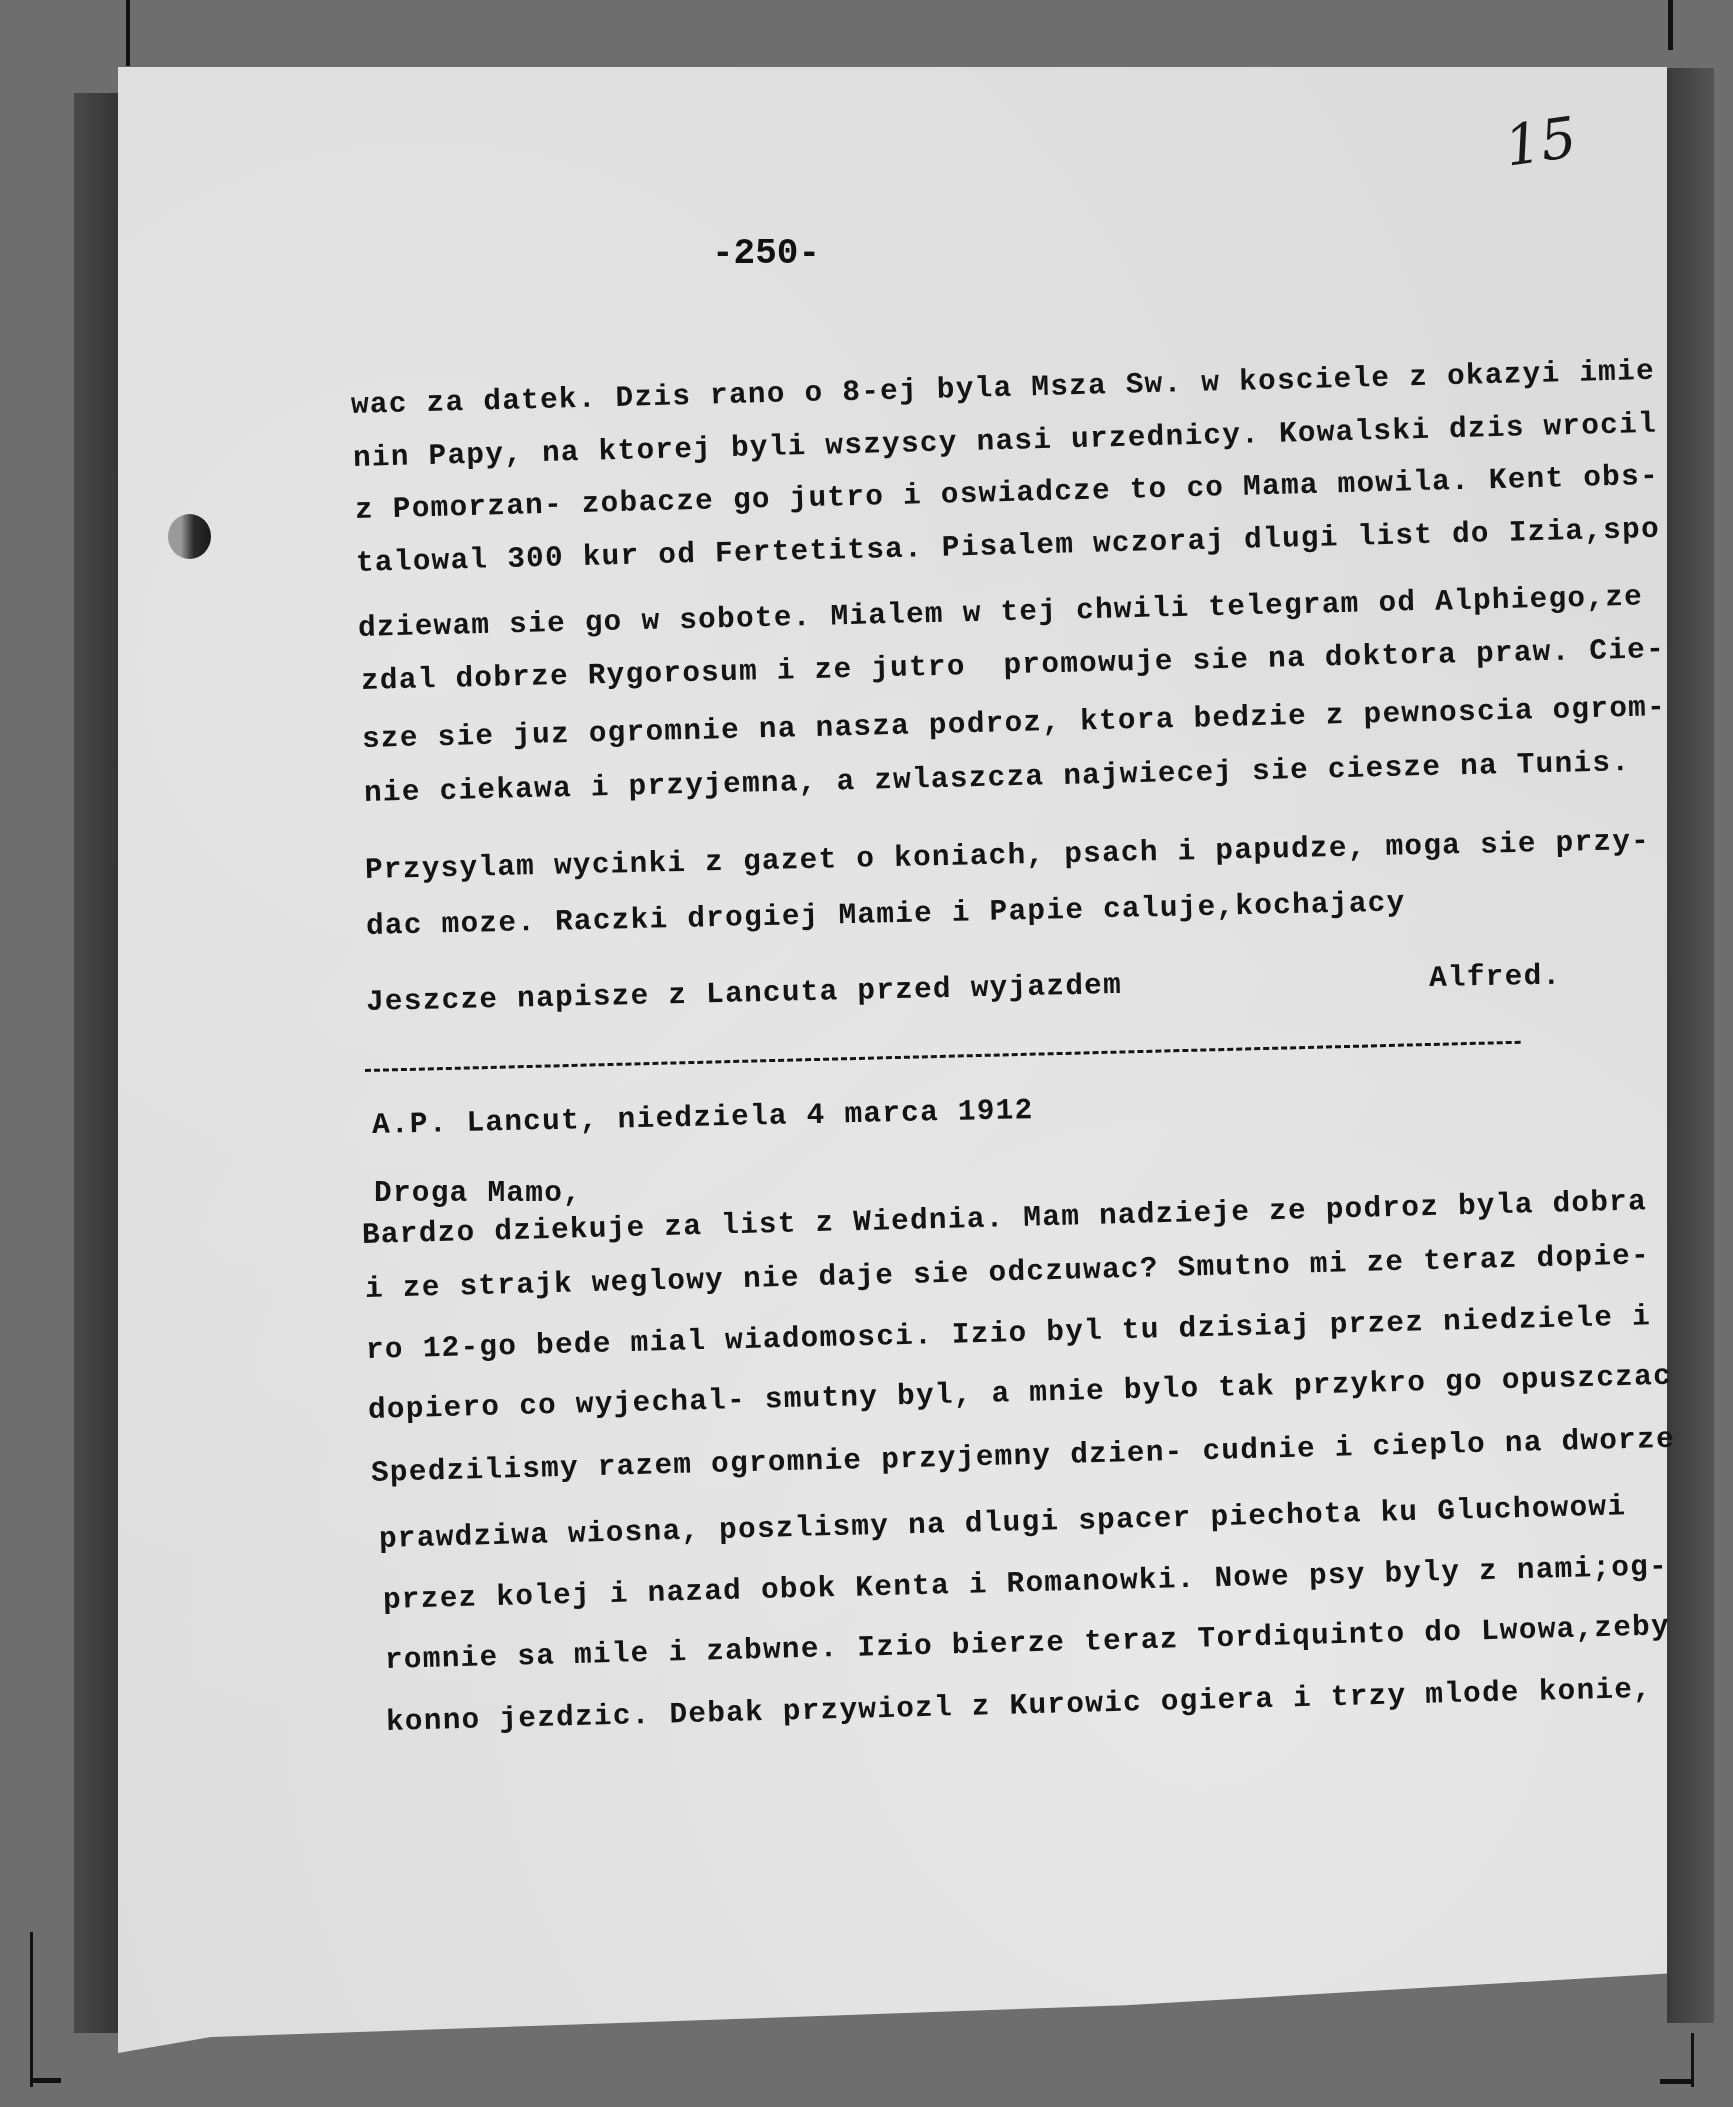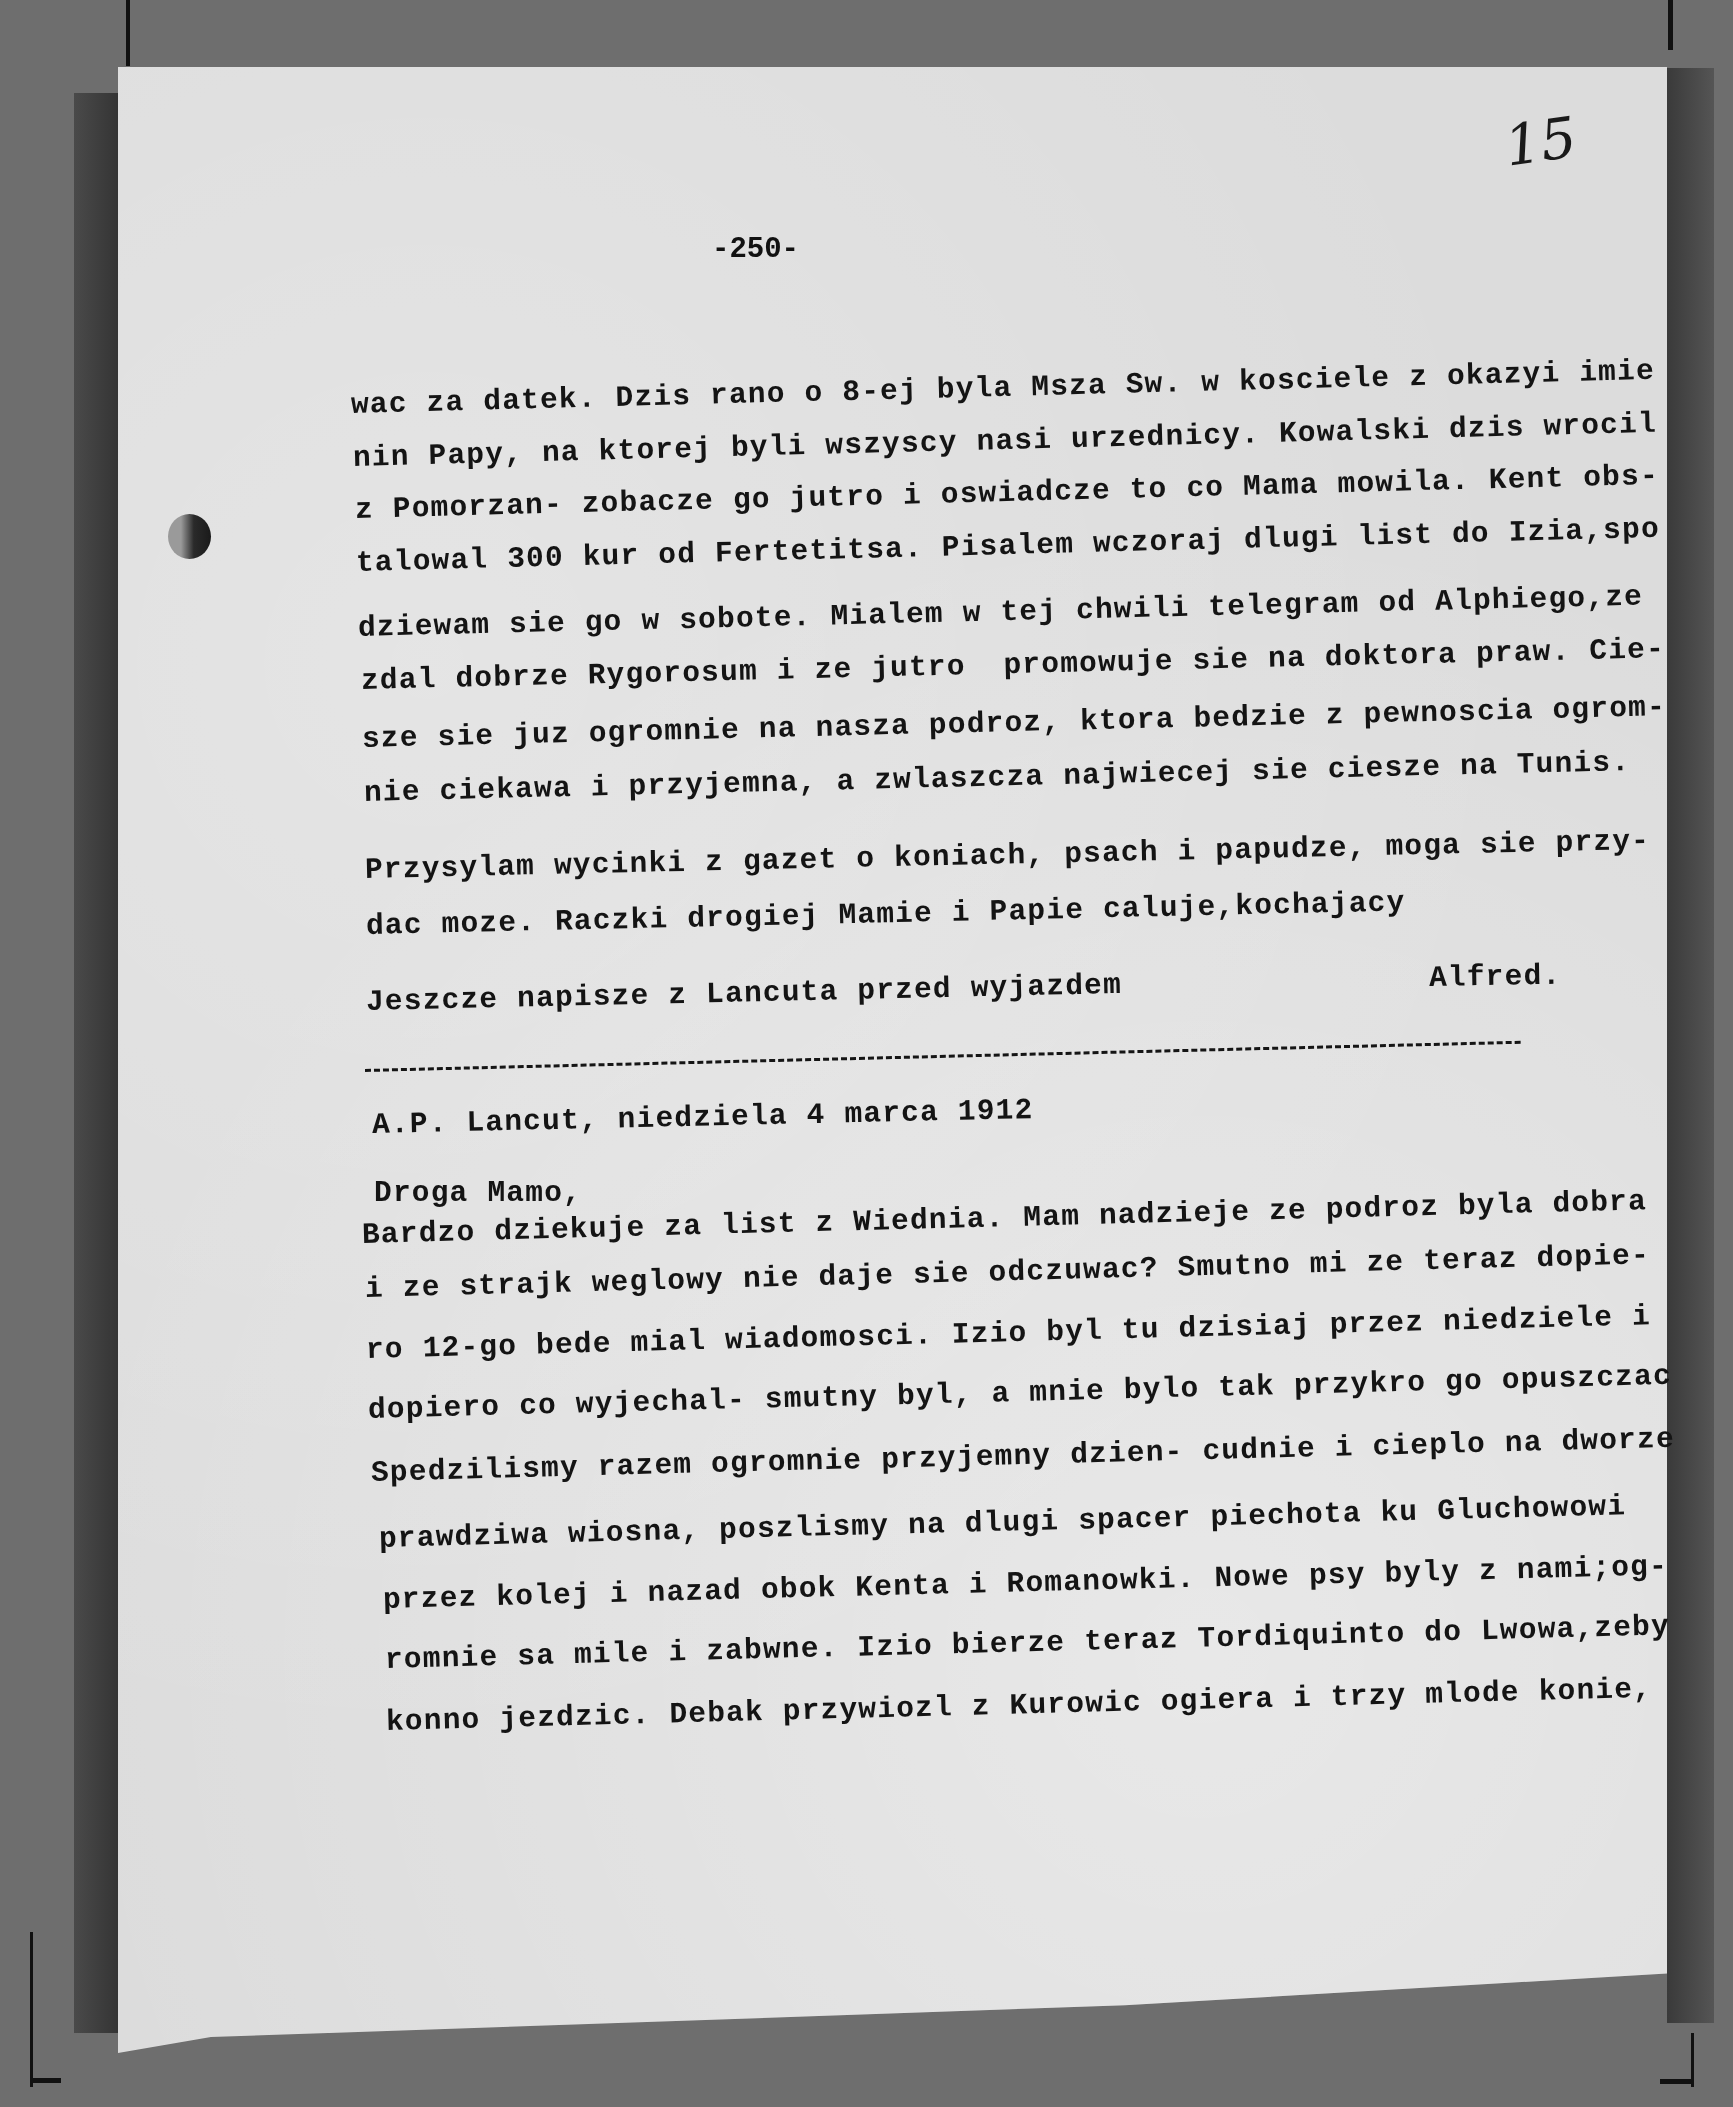--- a/index.html
+++ b/index.html
@@ -30,21 +30,21 @@
       border-radius: 50%;
       background: linear-gradient(to right, #9a9a9a 30%, #2a2a2a 60%, #1a1a1a);
     }
     .handwritten-number {
       position: absolute; left: 1505px; top: 109px;
       font-family: "DejaVu Serif", serif; font-style: italic;
       font-size: 56px; color: #1a1a1a; transform: rotate(-8deg);
     }
     .page-number {
       position: absolute; left: 712px; top: 233px;
-      font-size: 29px; font-weight: bold; color: #111;
+      font-size: 36px; font-weight: bold; color: #111;
     }
     .line {
       position: absolute; white-space: pre;
       font-size: 29.5px; font-weight: bold; color: #141414;
       letter-spacing: 1.2px;
       transform-origin: left center;
     }
     .separator {
       position: absolute; left: 365px; top: 1069px; width: 1156px; height: 0;
       border-top: 3.9px dashed #151515;

